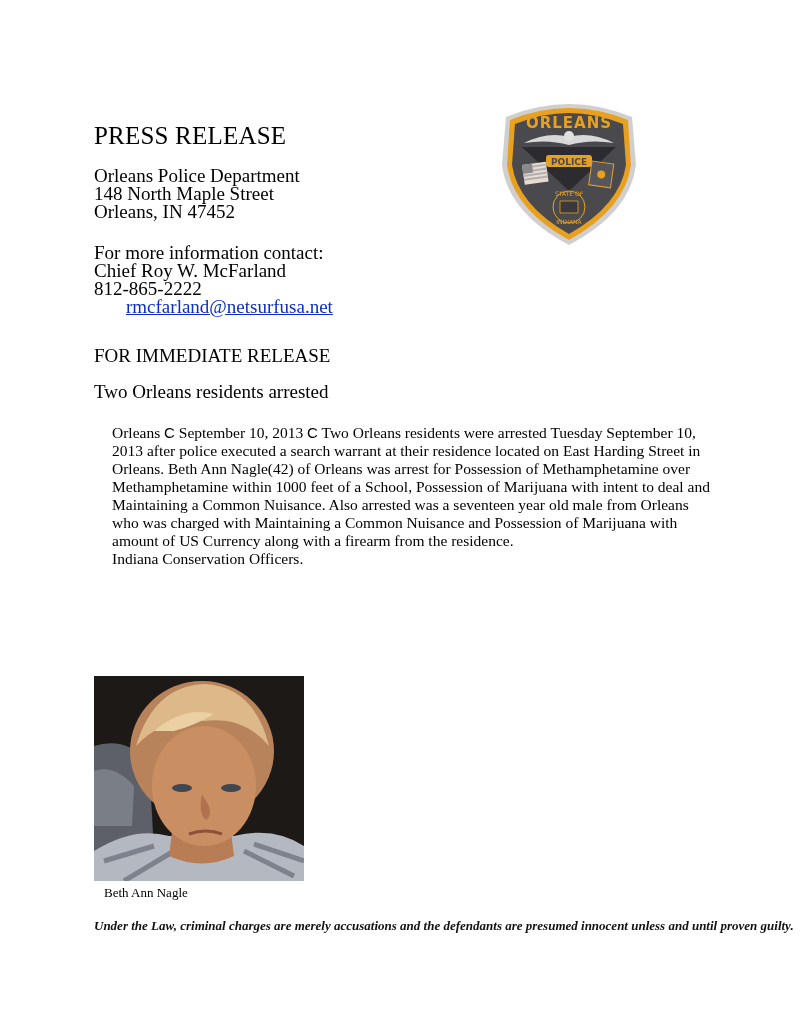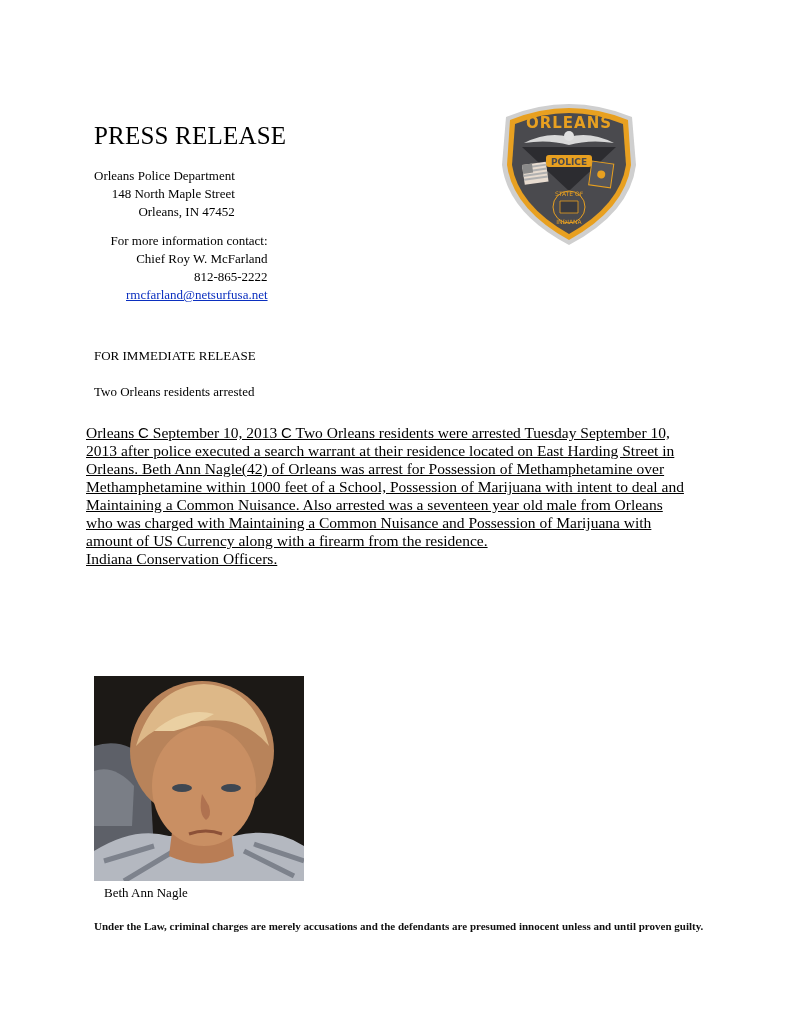--- a/index.html
+++ b/index.html
@@ -19,43 +19,41 @@
       position: absolute;
       left: 94px;
       top: 122px;
       font-size: 25px;
       line-height: 28px;
       letter-spacing: 0.2px;
     }
     .block {
       position: absolute;
       left: 94px;
-      font-size: 13px;
+      font-size: 19px;
       line-height: 18px;
-      text-align: right;
     }
     .block div { white-space: nowrap; }
     .address { top: 167px; }
-    .contact { top: 232px; }
+    .contact { top: 244px; }
     .email-link {
       color: #1a0dab;
       color: #0b2fbf;
       text-decoration: underline;
       margin-left: 32px;
     }
     .release-label { top: 347px; }
     .headline { top: 383px; }
     .body-text {
       position: absolute;
-      left: 86px;
+      left: 112px;
       top: 424px;
       width: 620px;
       font-size: 15.5px;
       line-height: 18px;
-      text-decoration: underline;
     }
     .body-text .line { white-space: nowrap; }
     .body-text .indent { padding-left: 20px; }
     .sep {
       font-family: "Liberation Sans", "DejaVu Sans", sans-serif;
       font-size: 15px;
     }
     .badge {
       position: absolute;
       left: 498px;
@@ -76,22 +74,23 @@
       position: absolute;
       left: 104px;
       top: 884px;
       font-size: 13px;
       line-height: 18px;
     }
     .disclaimer {
       position: absolute;
       left: 94px;
       top: 920px;
-      font-size: 11px;
+      font-size: 13px;
       line-height: 12px;
+      font-style: italic;
       font-weight: bold;
       white-space: nowrap;
       color: #111111;
     }
   </style>
 </head>
 <body>
 
 <div>
 

